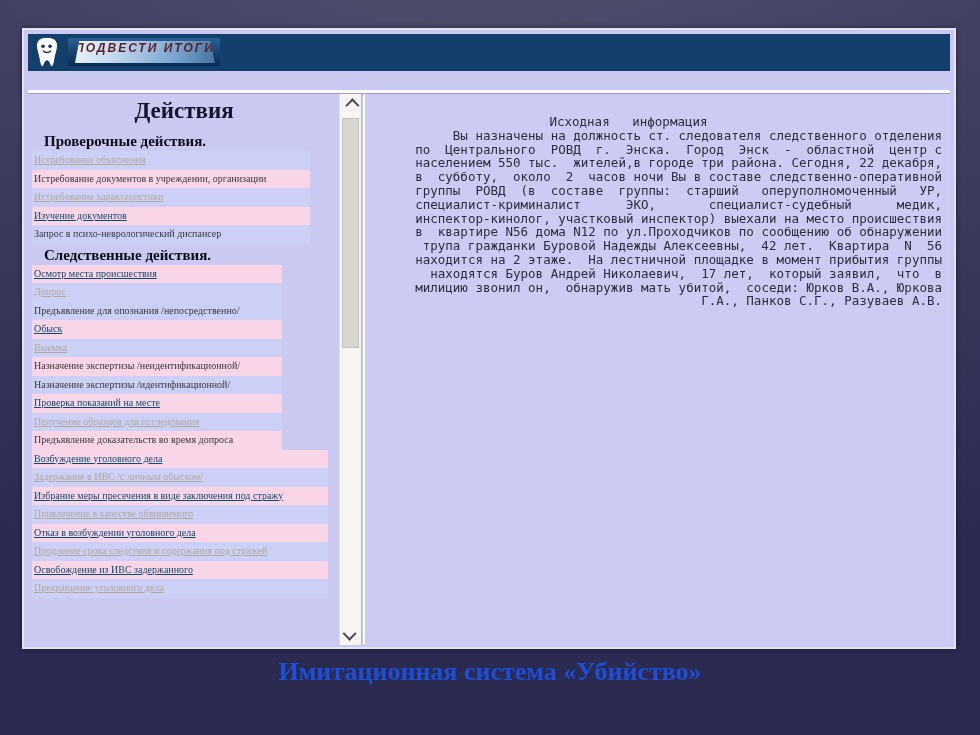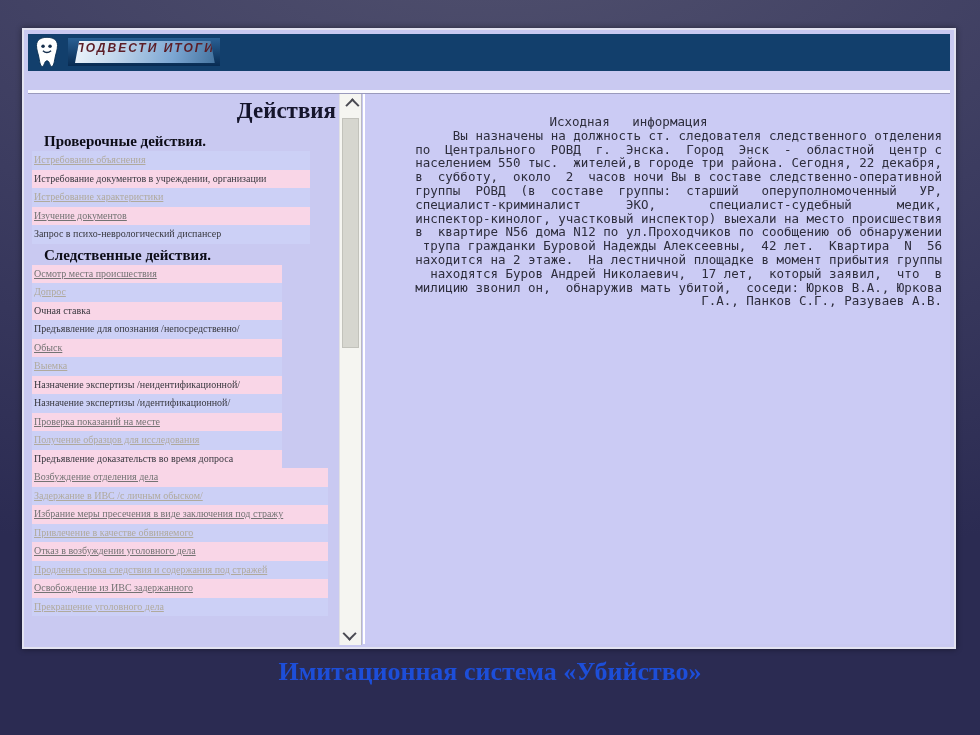--- a/index.html
+++ b/index.html
@@ -38,36 +38,36 @@
   .divider{
     position:absolute;left:4px;right:4px;top:60px;height:3px;
     background:#fbfbff;border-bottom:1px solid #9a9abc;
   }
   
   .actions-panel{
     position:absolute;left:8px;top:66px;width:304px;bottom:3px;
     overflow:hidden;
   }
   .actions-title{
-    text-align:right;font-weight:bold;font-size:23px;color:#15152b;
+    text-align:center;font-weight:bold;font-size:23px;color:#15152b;
     margin:2px 0 8px 0;
   }
   .section-header{
     font-weight:bold;font-size:15px;color:#0d0d18;line-height:18px;
     margin:2px 0 1px 12px;white-space:nowrap;
   }
   .section-items{overflow:hidden;}
   .action-item{
     height:18.5px;line-height:18.5px;font-size:10px;padding-left:2px;
     white-space:nowrap;overflow:hidden;color:#38383f;cursor:pointer;
   }
   .bg-pink{background:#f9d6e7;}
   .bg-blue{background:#ccd0f6;}
   .used{text-decoration:underline;}
-  .used.bg-pink{color:#737373;}
+  .used.bg-pink{color:#0c4a6e;}
   .used.bg-blue{color:#b0aa9d;}
   
   .scrollbar{
     position:absolute;left:315px;top:64px;bottom:2px;width:21px;
     background:#f5f5f1;border-left:1px solid #e0e0e4;border-right:1px solid #b8b8c4;
   }
   .scroll-btn{
     position:absolute;left:0;width:100%;height:16px;display:flex;
     align-items:center;justify-content:center;cursor:pointer;background:#f5f5f1;
   }
@@ -126,32 +126,31 @@
           <div class="action-item bg-blue used">Истребование объяснения</div>
           <div class="action-item bg-pink">Истребование документов в учреждении, организации</div>
           <div class="action-item bg-blue used">Истребование характеристики</div>
           <div class="action-item bg-pink used">Изучение документов</div>
           <div class="action-item bg-blue">Запрос в психо-неврологический диспансер</div>
         </div>
         <div class="section-header">Следственные действия.</div>
         <div class="section-items" style="width: 250px;">
           <div class="action-item bg-pink used">Осмотр места происшествия</div>
           <div class="action-item bg-blue used">Допрос</div>
-          <div class="action-item bg-pink">Очная ставка</div>
           <div class="action-item bg-blue">Предъявление для опознания /непосредственно/</div>
           <div class="action-item bg-pink used">Обыск</div>
           <div class="action-item bg-blue used">Выемка</div>
           <div class="action-item bg-pink">Назначение экспертизы /неидентификационной/</div>
           <div class="action-item bg-blue">Назначение экспертизы /идентификационной/</div>
           <div class="action-item bg-pink used">Проверка показаний на месте</div>
           <div class="action-item bg-blue used">Получение образцов для исследования</div>
           <div class="action-item bg-pink">Предъявление доказательств во время допроса</div>
         </div>
         <div class="section-items" style="width: 296px;">
-          <div class="action-item bg-pink used">Возбуждение отделения дела</div>
+          <div class="action-item bg-pink used">Возбуждение уголовного дела</div>
           <div class="action-item bg-blue used">Задержание в ИВС /с личным обыском/</div>
           <div class="action-item bg-pink used">Избрание меры пресечения в виде заключения под стражу</div>
           <div class="action-item bg-blue used">Привлечение в качестве обвиняемого</div>
           <div class="action-item bg-pink used">Отказ в возбуждении уголовного дела</div>
           <div class="action-item bg-blue used">Продление срока следствия и содержания под стражей</div>
           <div class="action-item bg-pink used">Освобождение из ИВС задержанного</div>
           <div class="action-item bg-blue used">Прекращение уголовного дела</div>
         </div>
       </div>
   </div>

